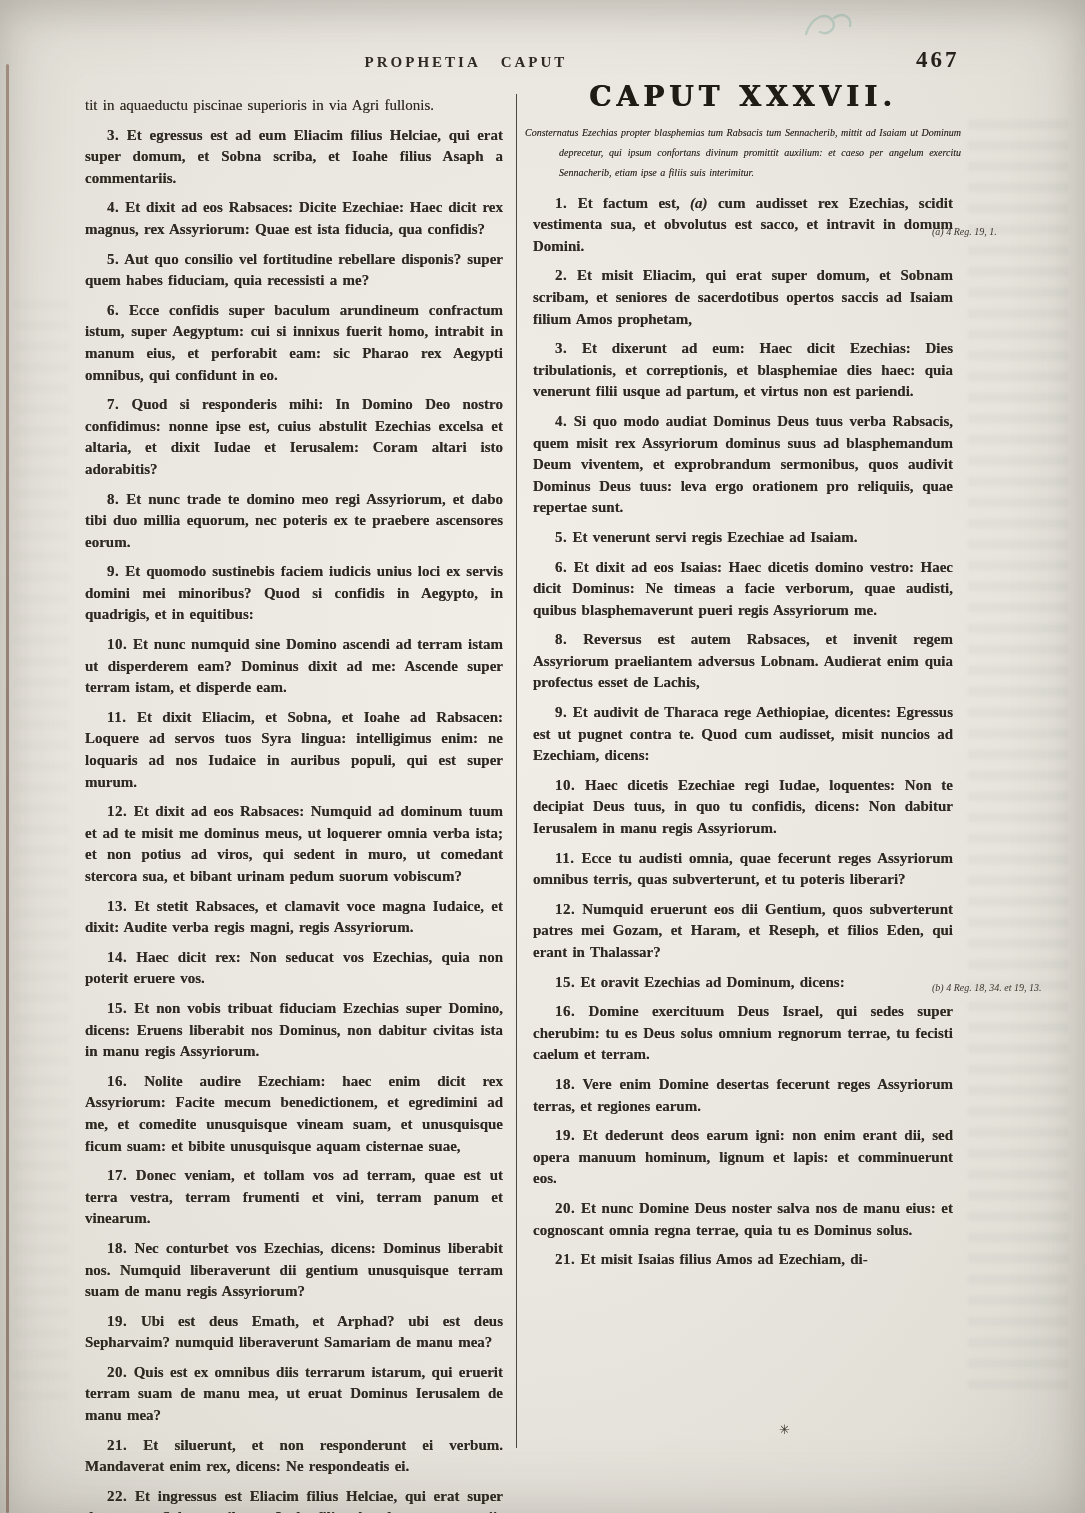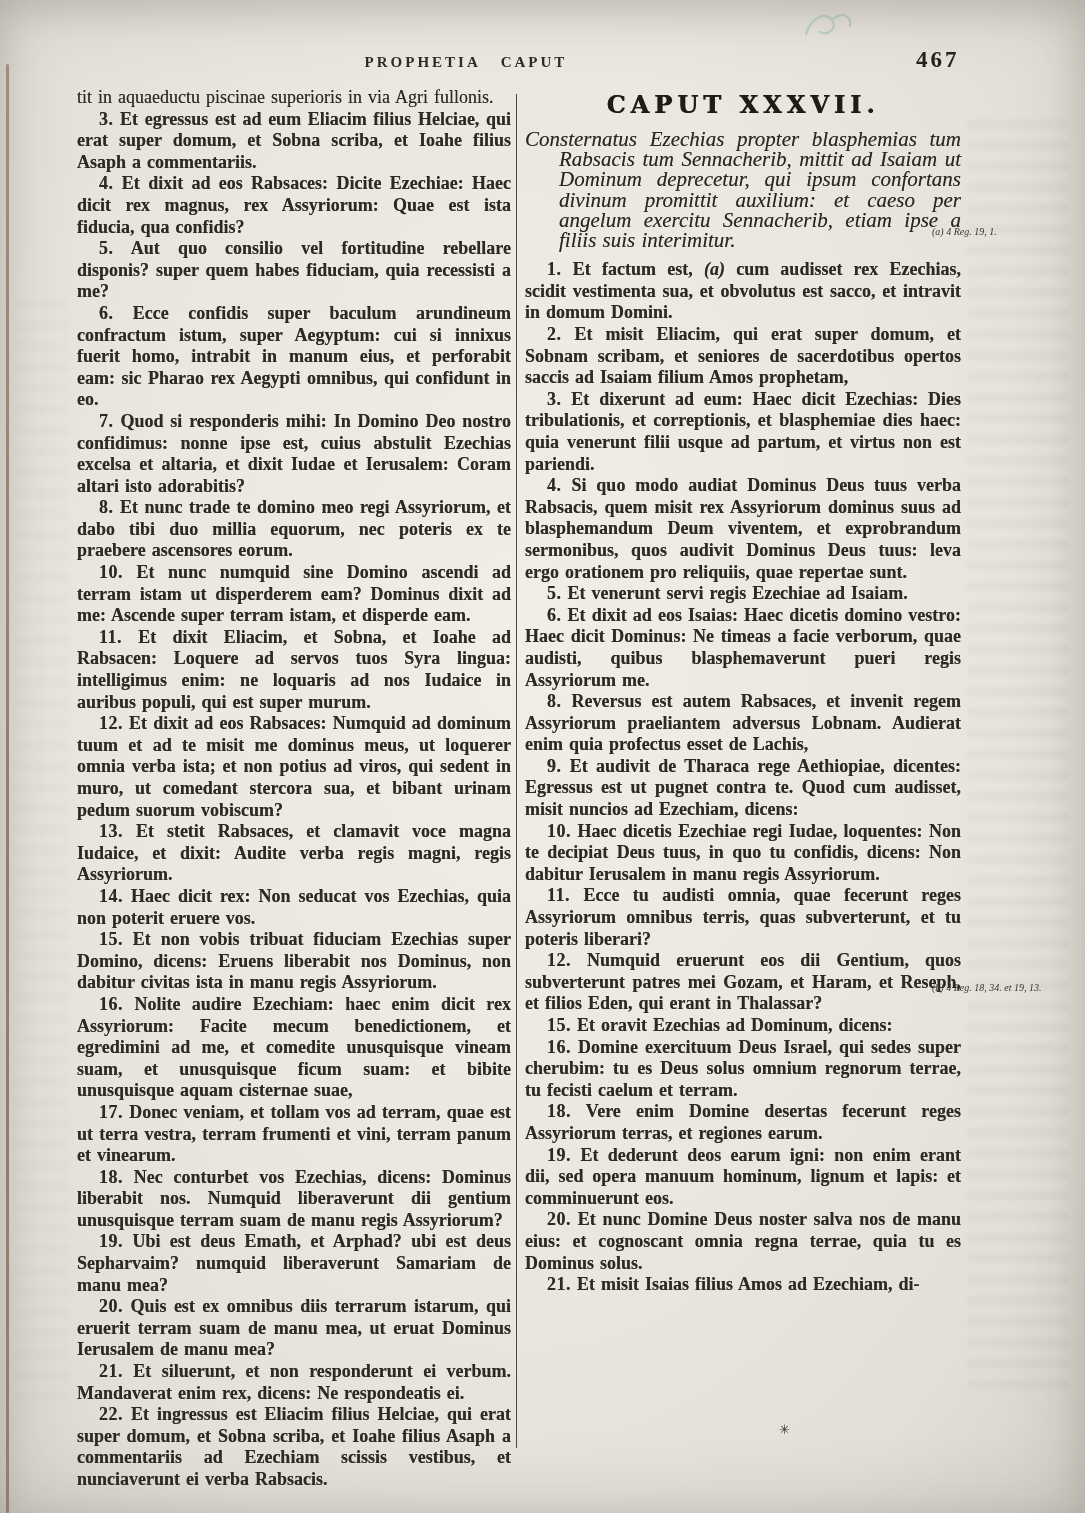--- a/index.html
+++ b/index.html
@@ -27,37 +27,37 @@
     position: absolute; top: 47px; left: 916px; width: 70px;
     font-size: 23px; font-weight: bold; letter-spacing: 3px; color: #26211a;
   }
   .column-divider {
     position: absolute; left: 516px; top: 94px; height: 1354px; width: 1px;
     background: #4d4840;
   }
   .col-left  { position: absolute; left: 77px;  top: 87px; width: 434px; }
   .col-right { position: absolute; left: 525px; top: 80px; width: 436px; }
   .verse, .continuation {
-    margin: 0; text-align: justify;
-    font-size: 18px; line-height: 21.6px; word-spacing: 1.5px;
+    margin: 8px; text-align: justify;
+    font-size: 15px; line-height: 21.6px; word-spacing: 1.5px;
     text-shadow: 0 0 .4px rgba(45,40,32,.55);
   }
   .verse { text-indent: 22px; font-weight: bold; }
   .continuation { text-indent: 0; }
   .vnum { letter-spacing: .5px; }
   .ref-marker { font-style: italic; }
   .chapter-heading {
-    margin: 10px 0 10px 0; text-align: center;
+    margin: 0 0 10px 0; text-align: center;
     font-family: "DejaVu Serif", serif;
-    font-size: 24px; font-weight: bold; letter-spacing: 5px; color: #1f1b15;
+    font-size: 28px; font-weight: bold; letter-spacing: 5px; color: #1f1b15;
     text-shadow: .6px 0 0 #1f1b15;
   }
   .argument {
     margin: 0 0 9px 0; font-style: italic;
-    font-size: 21px; line-height: 20.2px; text-align: justify;
+    font-size: 10px; line-height: 20.2px; text-align: justify;
     padding-left: 34px; text-indent: -34px; word-spacing: 1px;
     color: #2c2720; text-shadow: 0 0 .4px rgba(45,40,32,.5);
   }
   .margin-note {
     position: absolute; left: 932px; width: 116px;
     font-size: 10px; line-height: 14.5px; font-style: italic;
     color: #3a352c; text-align: left;
   }
   .footer-mark {
     position: absolute; left: 779px; top: 1422px;
@@ -95,20 +95,21 @@
   <div class="column-divider"></div>
 
   <div class="col-left" id="col-left">
       <p class="continuation" id="lc-verse-cont">tit in aquaeductu piscinae superioris in via Agri fullonis.</p>
       <p class="verse" id="lc-verse-3"><span class="vnum">3.</span> Et egressus est ad eum Eliacim filius Helciae, qui erat super domum, et Sobna scriba, et Ioahe filius Asaph a commentariis.</p>
       <p class="verse" id="lc-verse-4"><span class="vnum">4.</span> Et dixit ad eos Rabsaces: Dicite Ezechiae: Haec dicit rex magnus, rex Assyriorum: Quae est ista fiducia, qua confidis?</p>
       <p class="verse" id="lc-verse-5"><span class="vnum">5.</span> Aut quo consilio vel fortitudine rebellare disponis? super quem habes fiduciam, quia recessisti a me?</p>
       <p class="verse" id="lc-verse-6"><span class="vnum">6.</span> Ecce confidis super baculum arundineum confractum istum, super Aegyptum: cui si innixus fuerit homo, intrabit in manum eius, et perforabit eam: sic Pharao rex Aegypti omnibus, qui confidunt in eo.</p>
       <p class="verse" id="lc-verse-7"><span class="vnum">7.</span> Quod si responderis mihi: In Domino Deo nostro confidimus: nonne ipse est, cuius abstulit Ezechias excelsa et altaria, et dixit Iudae et Ierusalem: Coram altari isto adorabitis?</p>
       <p class="verse" id="lc-verse-8"><span class="vnum">8.</span> Et nunc trade te domino meo regi Assyriorum, et dabo tibi duo millia equorum, nec poteris ex te praebere ascensores eorum.</p>
+      <p class="verse" id="lc-verse-9"><span class="vnum">9.</span> Et quomodo sustinebis faciem iudicis unius loci ex servis domini mei minoribus? Quod si confidis in Aegypto, in quadrigis, et in equitibus:</p>
       <p class="verse" id="lc-verse-10"><span class="vnum">10.</span> Et nunc numquid sine Domino ascendi ad terram istam ut disperderem eam? Dominus dixit ad me: Ascende super terram istam, et disperde eam.</p>
       <p class="verse" id="lc-verse-11"><span class="vnum">11.</span> Et dixit Eliacim, et Sobna, et Ioahe ad Rabsacen: Loquere ad servos tuos Syra lingua: intelligimus enim: ne loquaris ad nos Iudaice in auribus populi, qui est super murum.</p>
       <p class="verse" id="lc-verse-12"><span class="vnum">12.</span> Et dixit ad eos Rabsaces: Numquid ad dominum tuum et ad te misit me dominus meus, ut loquerer omnia verba ista; et non potius ad viros, qui sedent in muro, ut comedant stercora sua, et bibant urinam pedum suorum vobiscum?</p>
       <p class="verse" id="lc-verse-13"><span class="vnum">13.</span> Et stetit Rabsaces, et clamavit voce magna Iudaice, et dixit: Audite verba regis magni, regis Assyriorum.</p>
       <p class="verse" id="lc-verse-14"><span class="vnum">14.</span> Haec dicit rex: Non seducat vos Ezechias, quia non poterit eruere vos.</p>
       <p class="verse" id="lc-verse-15"><span class="vnum">15.</span> Et non vobis tribuat fiduciam Ezechias super Domino, dicens: Eruens liberabit nos Dominus, non dabitur civitas ista in manu regis Assyriorum.</p>
       <p class="verse" id="lc-verse-16"><span class="vnum">16.</span> Nolite audire Ezechiam: haec enim dicit rex Assyriorum: Facite mecum benedictionem, et egredimini ad me, et comedite unusquisque vineam suam, et unusquisque ficum suam: et bibite unusquisque aquam cisternae suae,</p>
       <p class="verse" id="lc-verse-17"><span class="vnum">17.</span> Donec veniam, et tollam vos ad terram, quae est ut terra vestra, terram frumenti et vini, terram panum et vinearum.</p>
       <p class="verse" id="lc-verse-18"><span class="vnum">18.</span> Nec conturbet vos Ezechias, dicens: Dominus liberabit nos. Numquid liberaverunt dii gentium unusquisque terram suam de manu regis Assyriorum?</p>
       <p class="verse" id="lc-verse-19"><span class="vnum">19.</span> Ubi est deus Emath, et Arphad? ubi est deus Sepharvaim? numquid liberaverunt Samariam de manu mea?</p>

